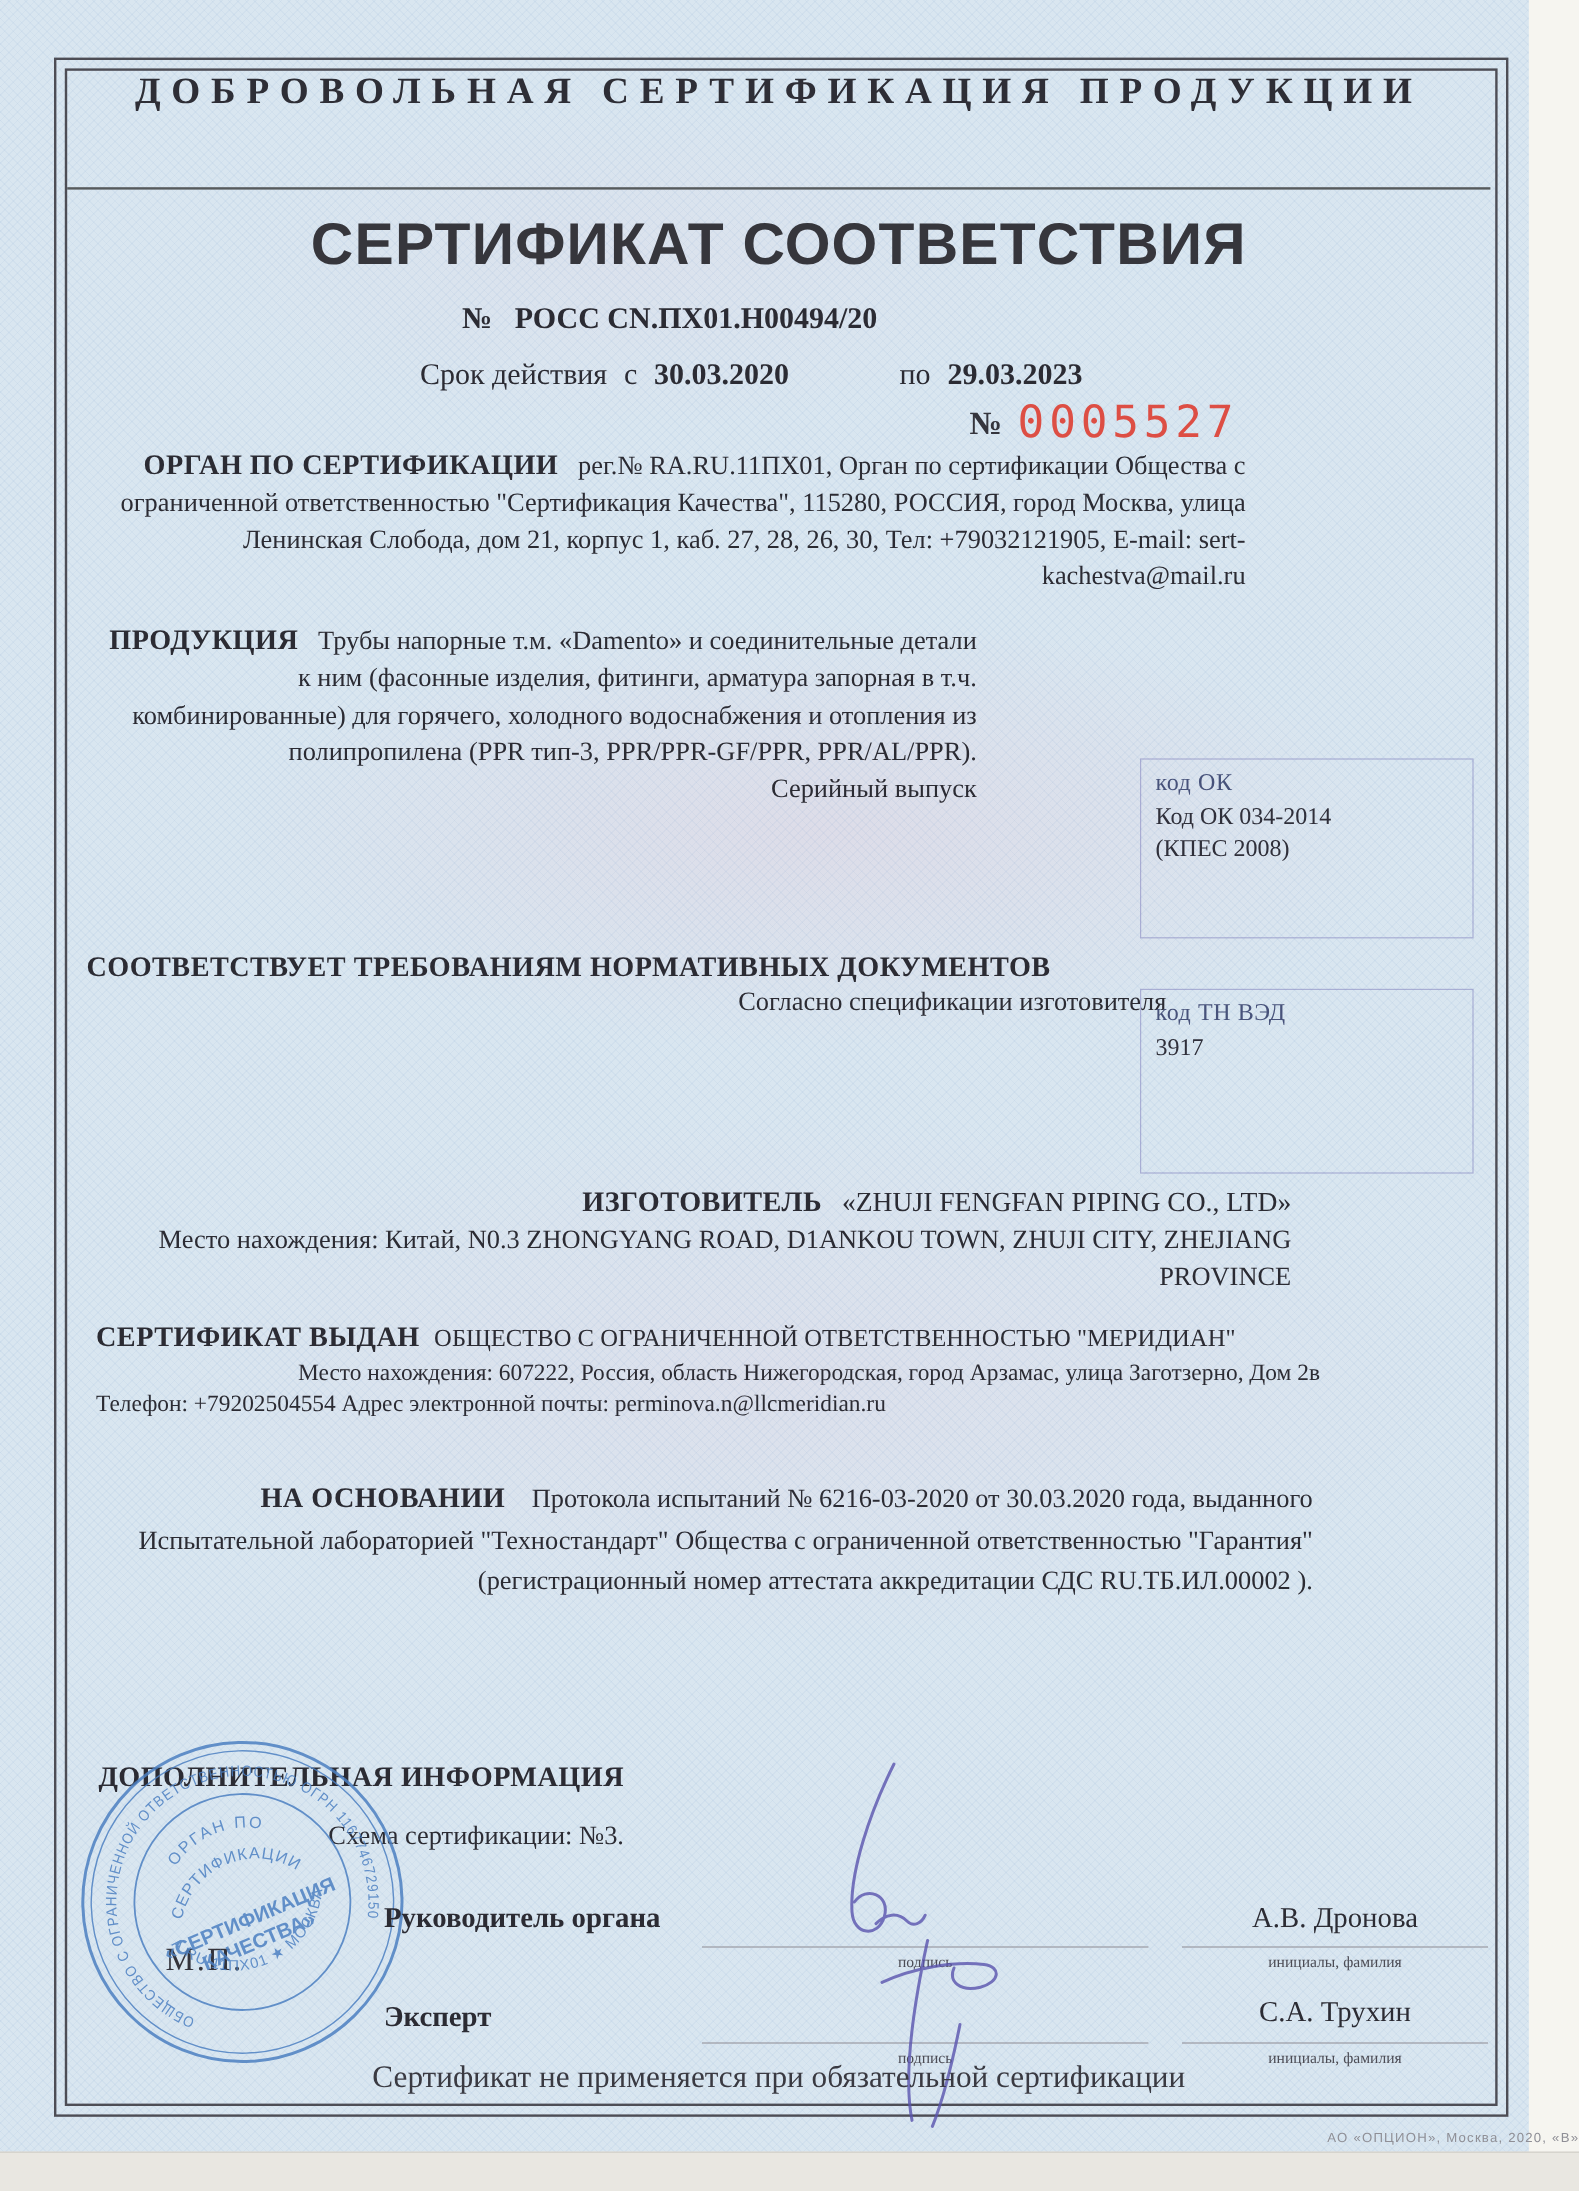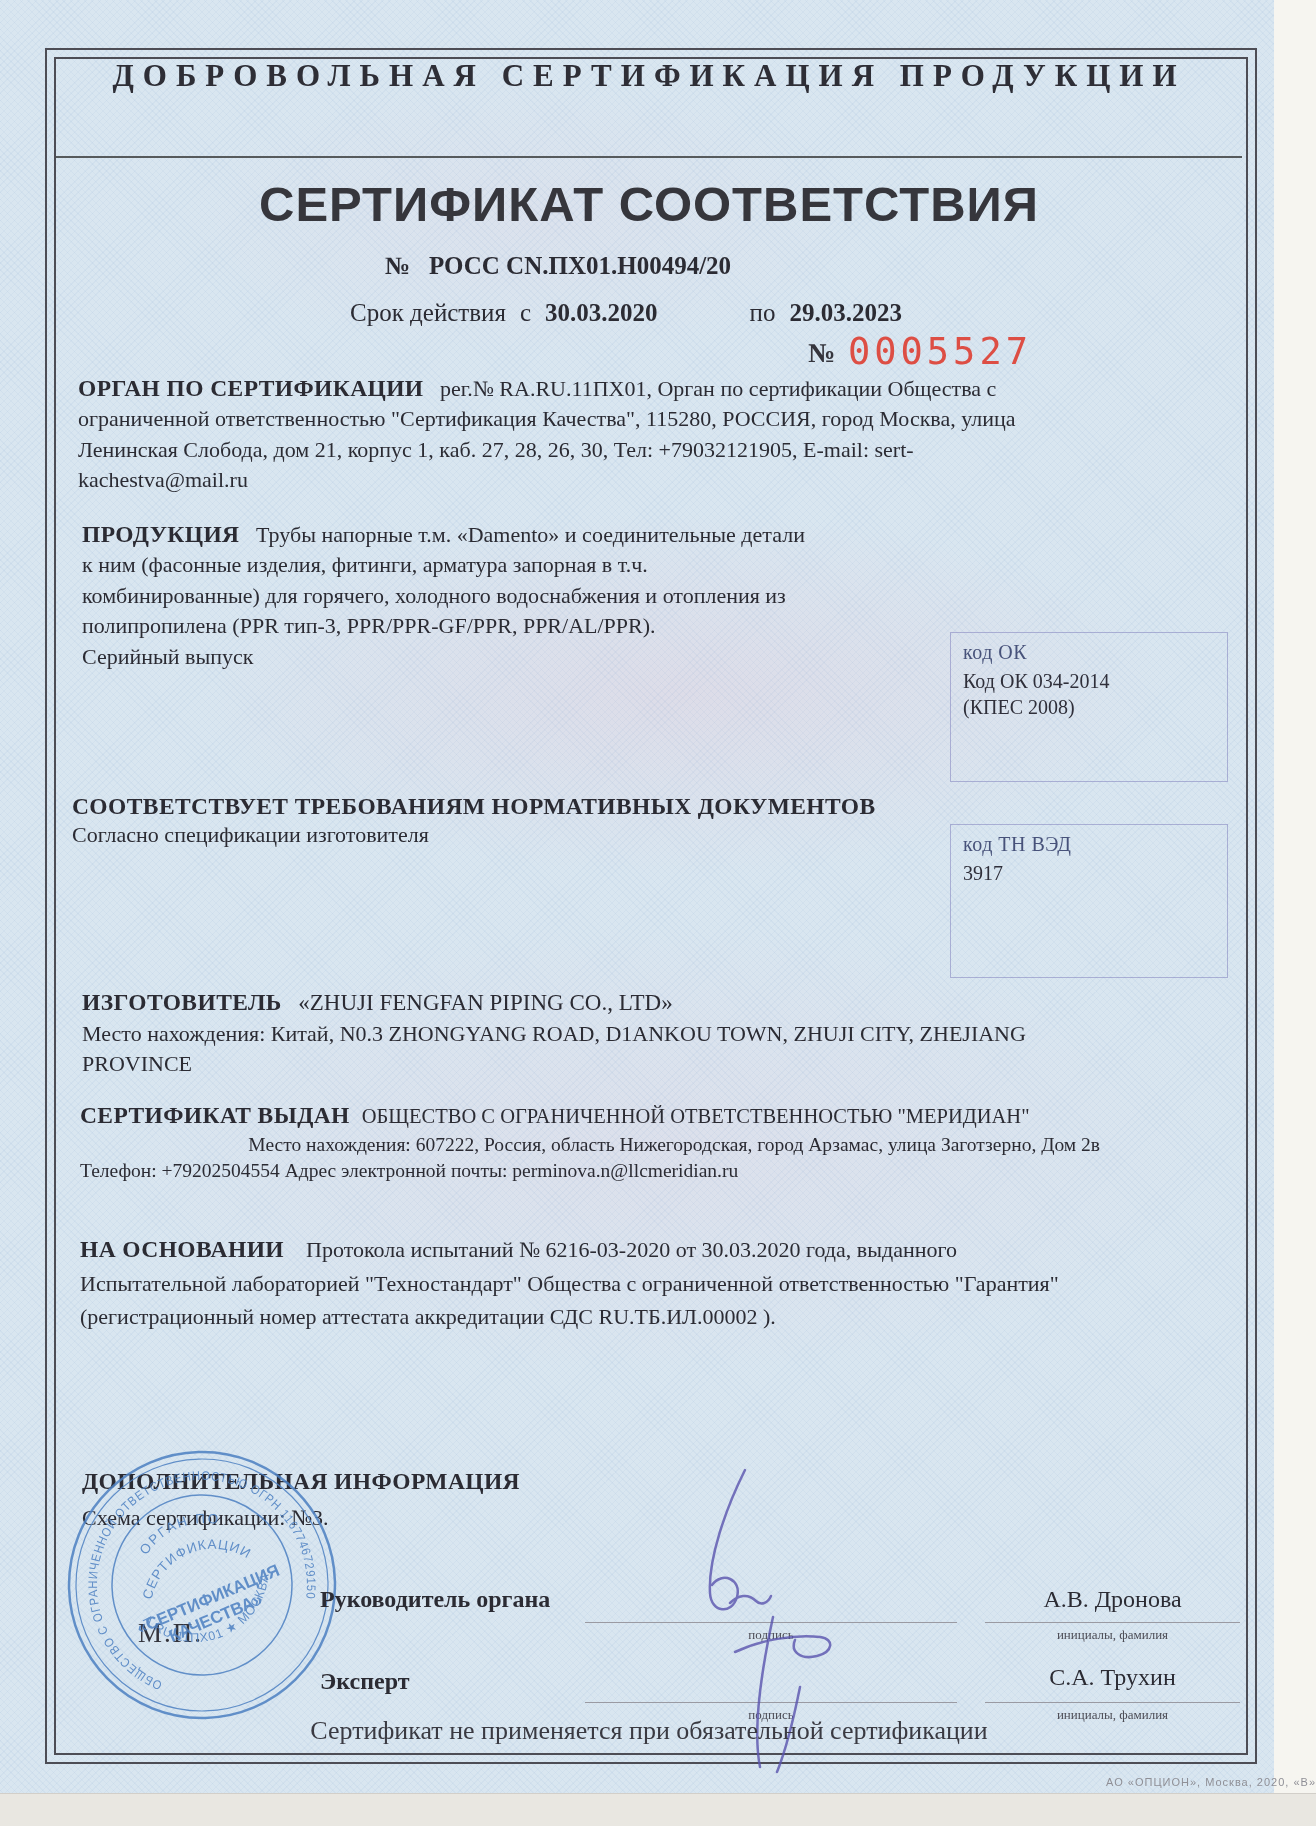--- a/index.html
+++ b/index.html
@@ -36,21 +36,21 @@
   .cert-no{left:385px;top:252px;font-size:25px;font-weight:700;color:#2b2b33;}
   .validity{left:350px;top:299px;font-size:25px;color:#2b2b33;display:flex;gap:14px;align-items:baseline;}
   .validity .b{font-weight:700;}
   .validity .gap{width:64px;}
   .blank-no-label{left:808px;top:338px;font-size:27px;font-weight:700;color:#35353d;}
   .blank-no{
     left:848px;top:330px;
     font-family:"DejaVu Sans Mono",monospace;
     font-size:37px;letter-spacing:4px;color:#dd4e44;font-weight:400;
   }
-  .para{font-size:22px;line-height:1.38;}
+  .para{font-size:22px;line-height:1.38;text-align:right;}
   .lbl{font-weight:700;font-size:23.5px;letter-spacing:.4px;}
   .code-box{
     border:1px solid rgba(130,130,190,.55);
     padding:8px 12px;
     color:#2f2f3a;
   }
   .code-box .box-label{font-size:20px;color:#47527a;letter-spacing:.5px;}
   .code-box .box-value{font-size:20px;margin-top:4px;line-height:1.3;}
   .sig-line{height:1px;background:#9a9aa2;}
   .sig-caption{font-size:13px;color:#4c4c55;text-align:center;}
@@ -137,21 +137,21 @@
     <div style="font-size:19.5px;margin-top:4px;">Телефон: +79202504554 Адрес электронной почты: perminova.n@llcmeridian.ru</div>
   </div>
 
   <div class="abs para" style="left:80px;top:1232px;width:1014px;line-height:1.5;">
     <span class="lbl">НА ОСНОВАНИИ</span>&nbsp;&nbsp;&nbsp;
     <span>Протокола испытаний № 6216-03-2020 от 30.03.2020 года, выданного Испытательной лабораторией "Техностандарт" Общества с ограниченной ответственностью "Гарантия" (регистрационный номер аттестата аккредитации СДС RU.ТБ.ИЛ.00002 ).</span>
   </div>
 
   <div class="abs" style="left:82px;top:1468px;">
     <div class="lbl">ДОПОЛНИТЕЛЬНАЯ ИНФОРМАЦИЯ</div>
-    <div class="para" style="margin-top:8px;">Схема сертификации: №3.</div>
+    <div class="para" style="margin-top:20px;">Схема сертификации: №3.</div>
   </div>
 
   <div class="abs mp" style="left:138px;top:1618px;">М.П.</div>
 
   <svg class="abs stamp" style="left:57px;top:1440px;" width="290" height="290" viewBox="0 0 290 290">
     <defs>
       <path id="ringPath" d="M 70.8,219.2 A 105,105 0 1 1 219.2,219.2"></path>
       <path id="bottomPath" d="M 78,158 A 74,74 0 0 0 212,158"></path>
       <path id="arcTop1" d="M 86,116 A 70,70 0 0 1 204,116"></path>
       <path id="arcTop2" d="M 92,140 A 63,63 0 0 1 198,140"></path>

